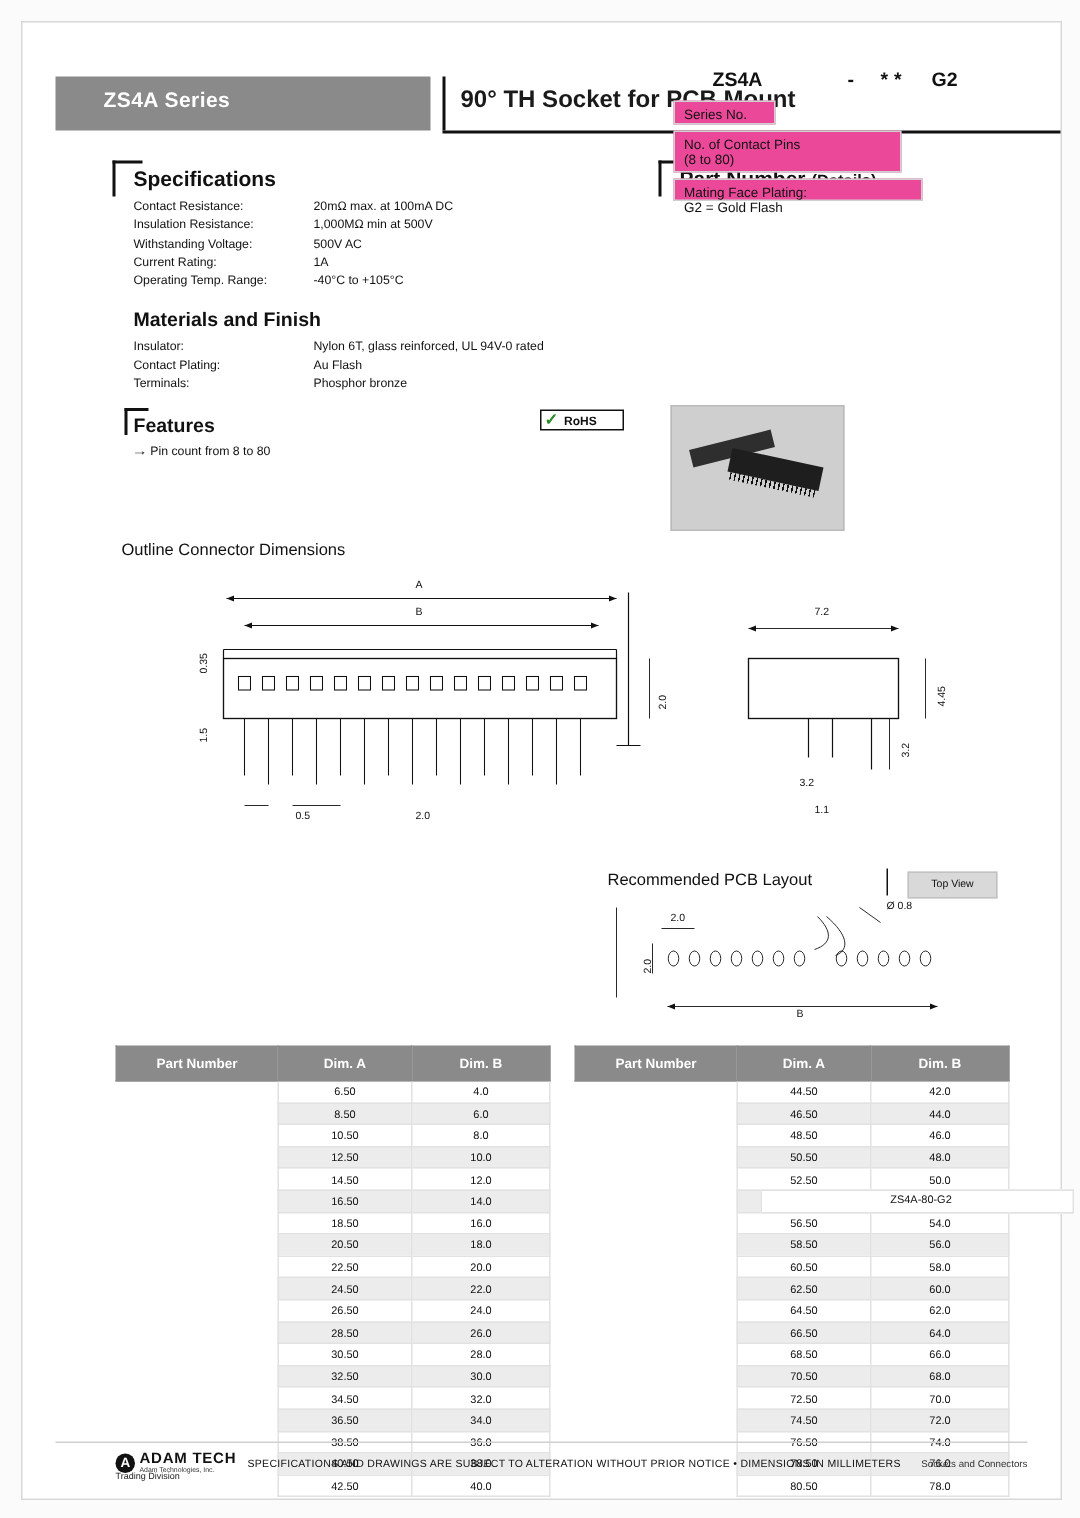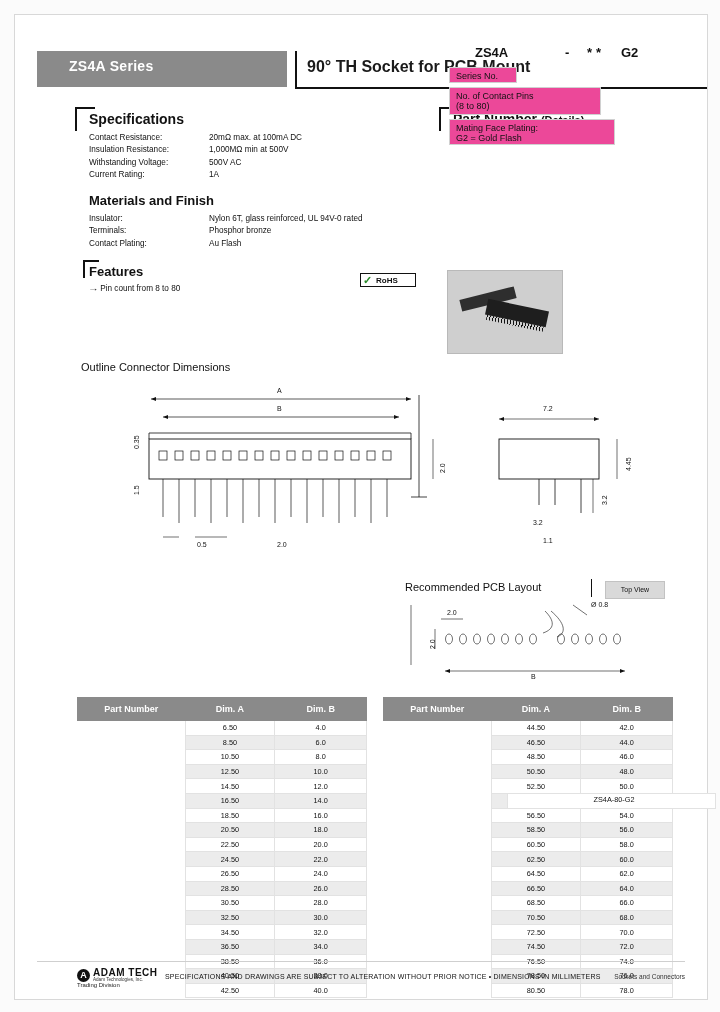--- a/index.html
+++ b/index.html
@@ -98,21 +98,21 @@
   .pn-code .c1{position:absolute;left:0;top:0;}
   .pn-code .c2{position:absolute;left:90px;top:0;}
   .pn-code .c3{position:absolute;left:112px;top:0;letter-spacing:4px;}
   .pn-code .c4{position:absolute;left:146px;top:0;}
   .pn-box{
     position:absolute;left:434px;background:#ec4899;border:1px solid #d0d0d0;
     font-size:9px;color:#111;padding:3px 6px;box-sizing:border-box;
   }
   .pn-b1{top:52px;width:68px;height:16px;}
   .pn-b2{top:72px;width:152px;height:28px;}
-  .pn-b3{top:104px;width:166px;height:26px;}
+  .pn-b3{top:104px;width:166px;height:15px;}
 
   
   .photo{
     position:absolute;left:432px;top:255px;width:114px;height:82px;
     background:#cfcfcf;border:1px solid #b9b9b9;
   }
   .photo .strip1{
     position:absolute;left:12px;top:22px;width:56px;height:12px;
     background:#2e2e2e;transform:rotate(-14deg);
   }
@@ -220,37 +220,41 @@
           <td class="v">1,000MΩ min at 500V</td>
         </tr>
         <tr>
           <td class="k">Withstanding Voltage:</td>
           <td class="v">500V AC</td>
         </tr>
         <tr>
           <td class="k">Current Rating:</td>
           <td class="v">1A</td>
         </tr>
+        <tr>
+          <td class="k">Operating Temp. Range:</td>
+          <td class="v">-40°C to +105°C</td>
+        </tr>
       </tbody>
         </table>
 
       <div class="h2 small" style="margin-top:12px;">Materials and Finish</div>
       <table class="kv">
         <tbody>
             <tr>
           <td class="k">Insulator:</td>
           <td class="v">Nylon 6T, glass reinforced, UL 94V-0 rated</td>
         </tr>
         <tr>
+          <td class="k">Contact Plating:</td>
+          <td class="v">Au Flash</td>
+        </tr>
+        <tr>
           <td class="k">Terminals:</td>
           <td class="v">Phosphor bronze</td>
-        </tr>
-        <tr>
-          <td class="k">Contact Plating:</td>
-          <td class="v">Au Flash</td>
         </tr>
       </tbody>
         </table>
 
       <div style="position:relative;margin-top:14px;">
         <div style="position:absolute;left:2px;top:-4px;width:14px;height:16px;border-left:2px solid #111;border-top:2px solid #111;"></div>
         <div class="h2 small" style="margin-top:2px;">Features</div>
         <div class="feat-line">
           <span class="arrow">→</span><span>Pin count from 8 to 80</span>
         </div>

